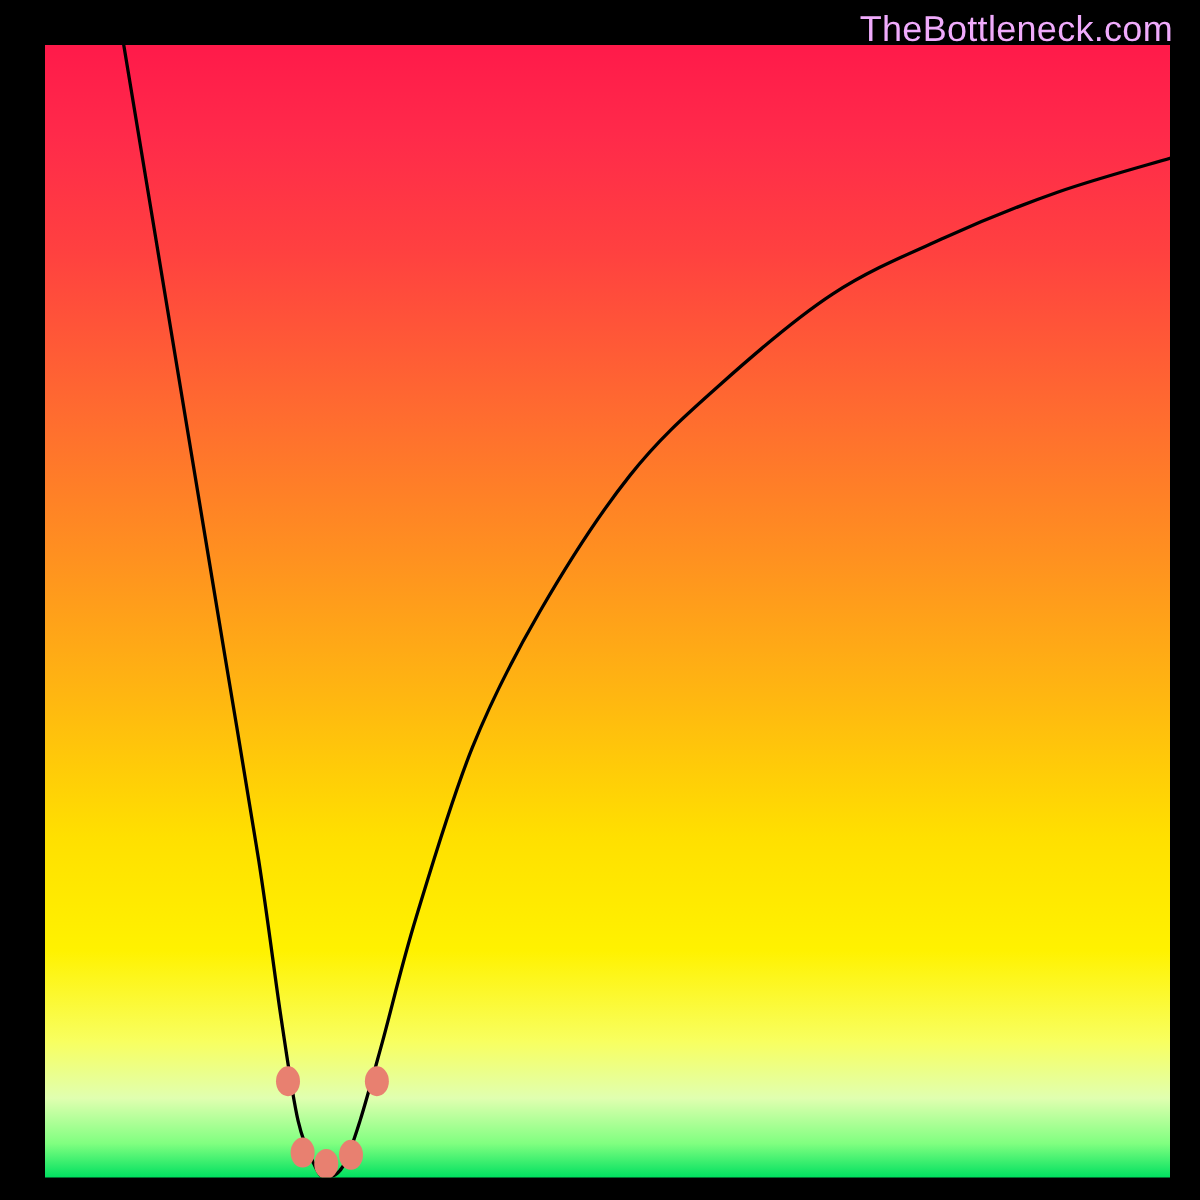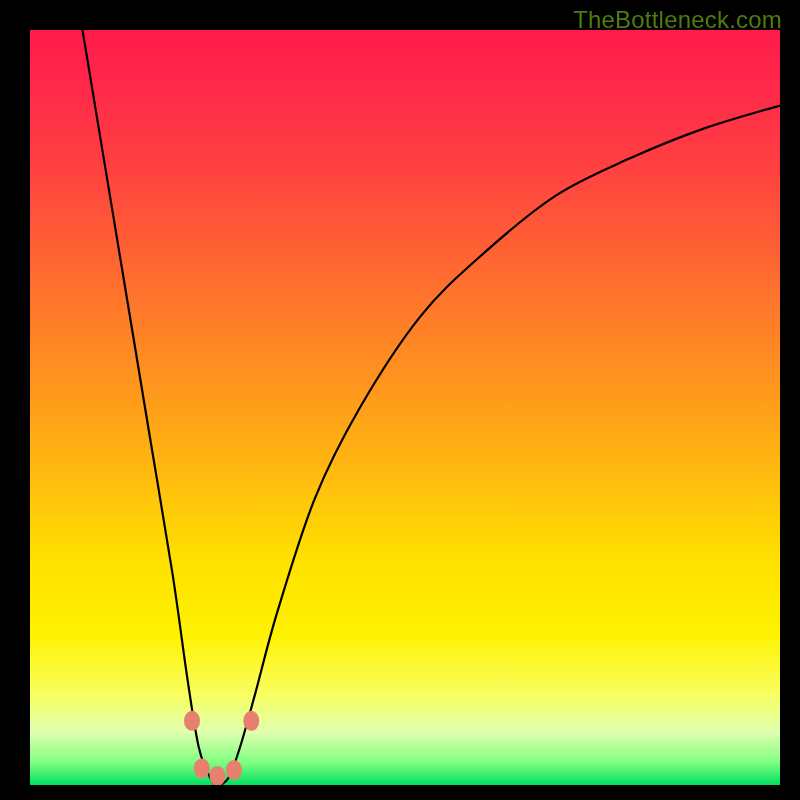--- a/index.html
+++ b/index.html
@@ -22,21 +22,21 @@
       #fff200 80%,
       #f8ff60 88%,
       #e0ffb0 93%,
       #80ff80 97%,
       #00e060 100%);
   }
   .watermark {
     position: absolute;
     top: 6px;
     right: 18px;
-    color: #4d7c0f;
+    color: #f0abfc;
     font-size: 24px;
     font-weight: 500;
     letter-spacing: 0.2px;
   }
   .plot {
     position: absolute;
     left: 0; top: 0;
     width: 750px;
     height: 755px;
   }

